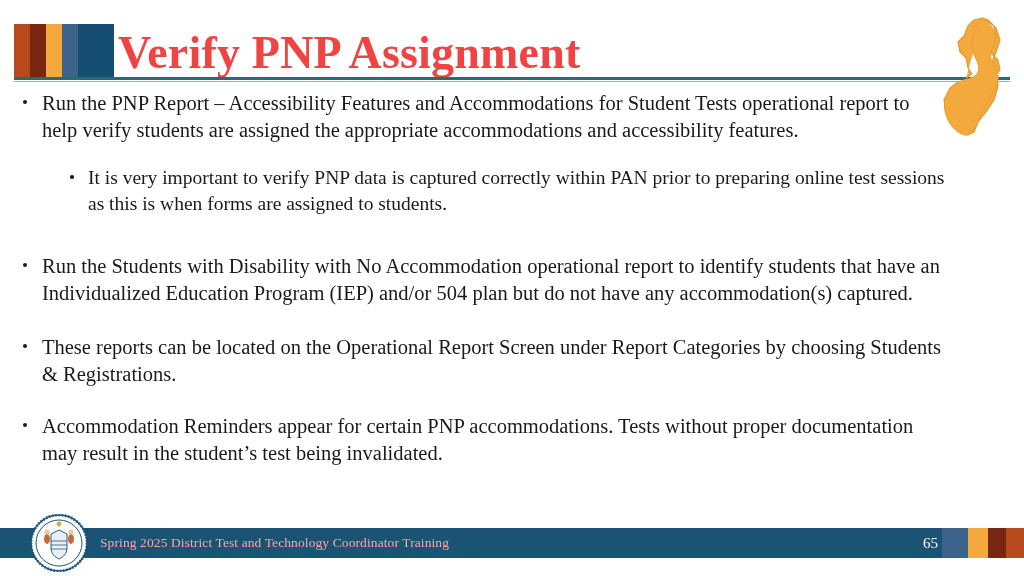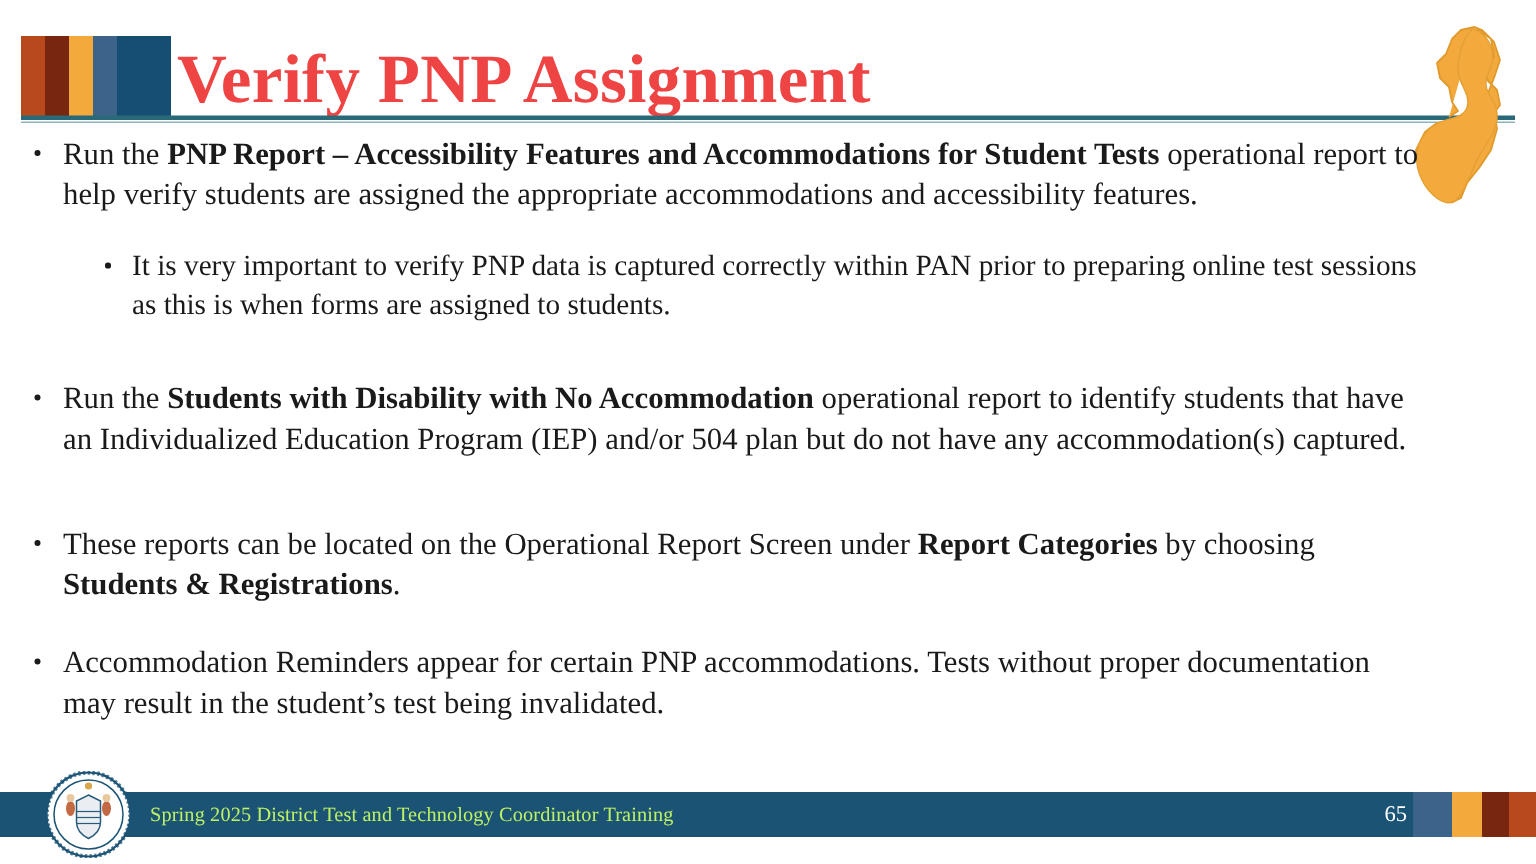--- a/index.html
+++ b/index.html
@@ -100,41 +100,41 @@
     padding-left: 24px;
     font-size: 19.5px;
     line-height: 26px;
   }
   .blk.sub > .dot {
     left: 6px;
     top: 10px;
     width: 3.5px;
     height: 3.5px;
   }
-  .blk b { font-weight: 700; text-align: right; }
+  .blk b { font-weight: 400; text-align: right; }
 
   .gap-1 { margin-bottom: 22px; }
   .gap-2 { margin-bottom: 36px; }
-  .gap-3 { margin-bottom: 44px; }
+  .gap-3 { margin-bottom: 28px; }
   .gap-4 { margin-bottom: 26px; }
 
   
   .footer {
     position: absolute;
     left: 0;
     bottom: 18px;
     width: 1024px;
     height: 30px;
     display: flex;
     align-items: center;
     background: #1b5375;
   }
   .footer-text {
     margin-left: 100px;
-    color: #bef264;
+    color: #fca5a5;
     font-size: 13.5px;
     letter-spacing: 0.1px;
     white-space: nowrap;
   }
   .footer-page {
     position: absolute;
     right: 86px;
     color: #ffffff;
     font-size: 15px;
   }

